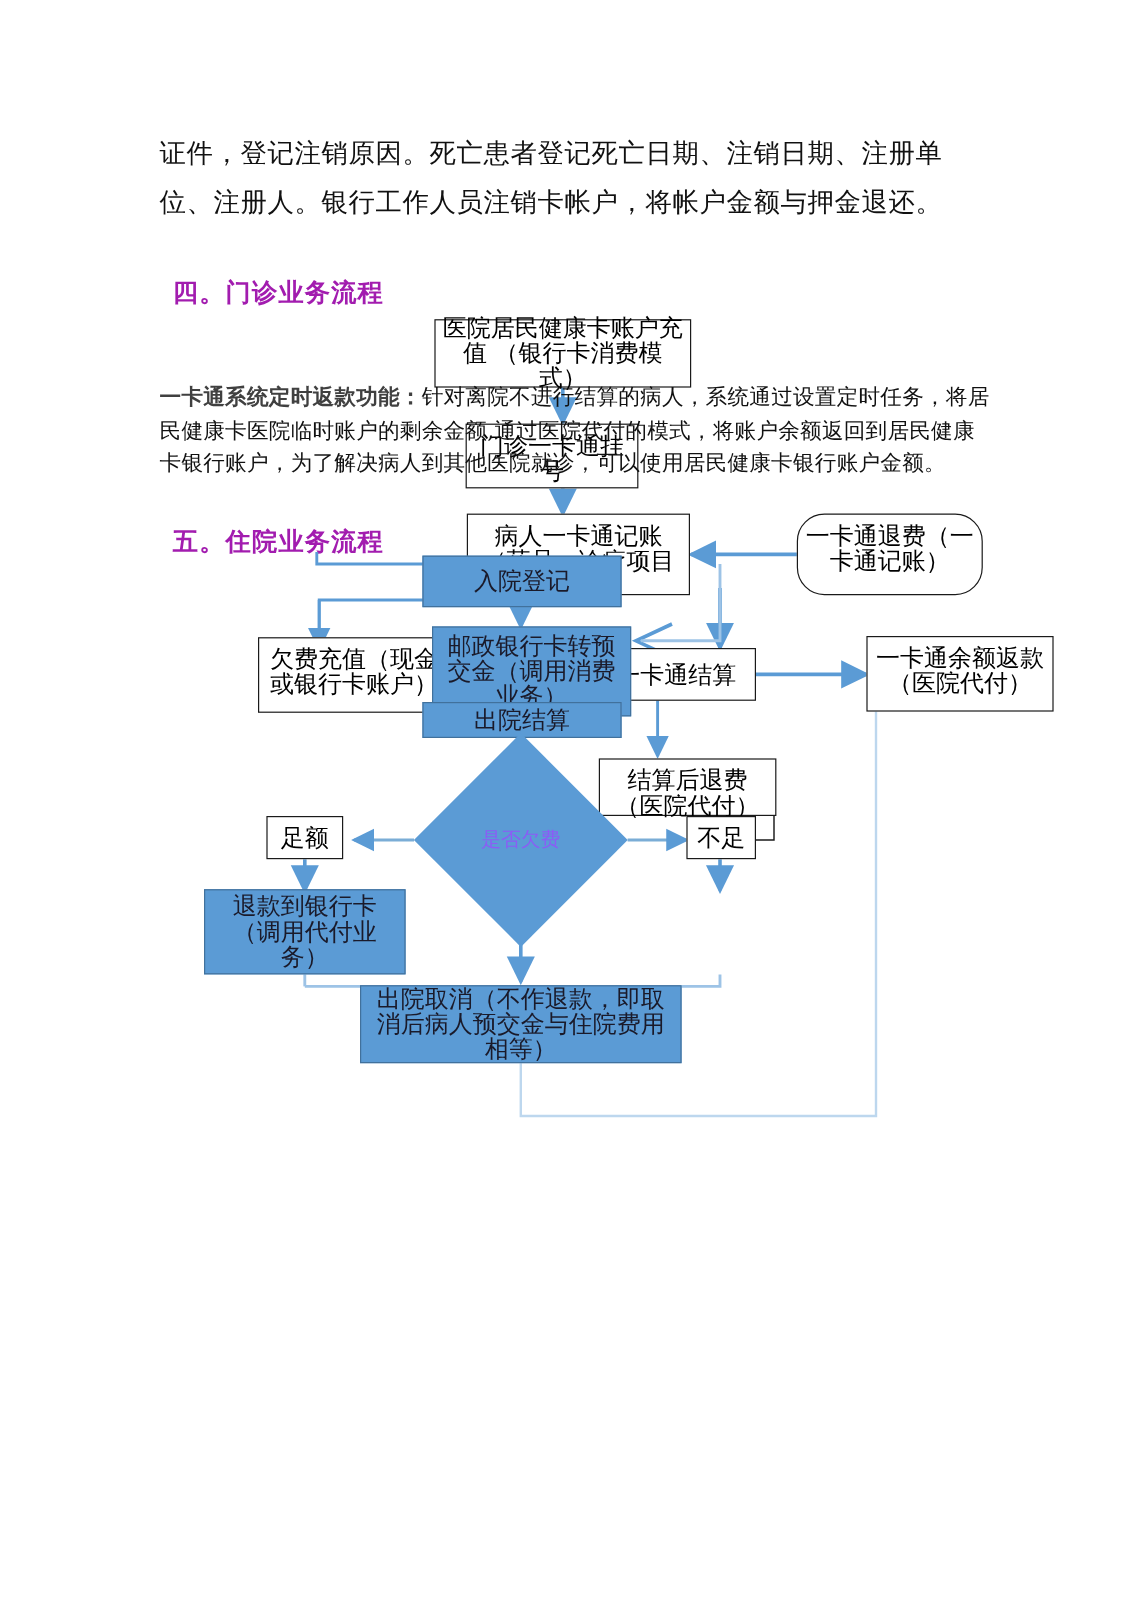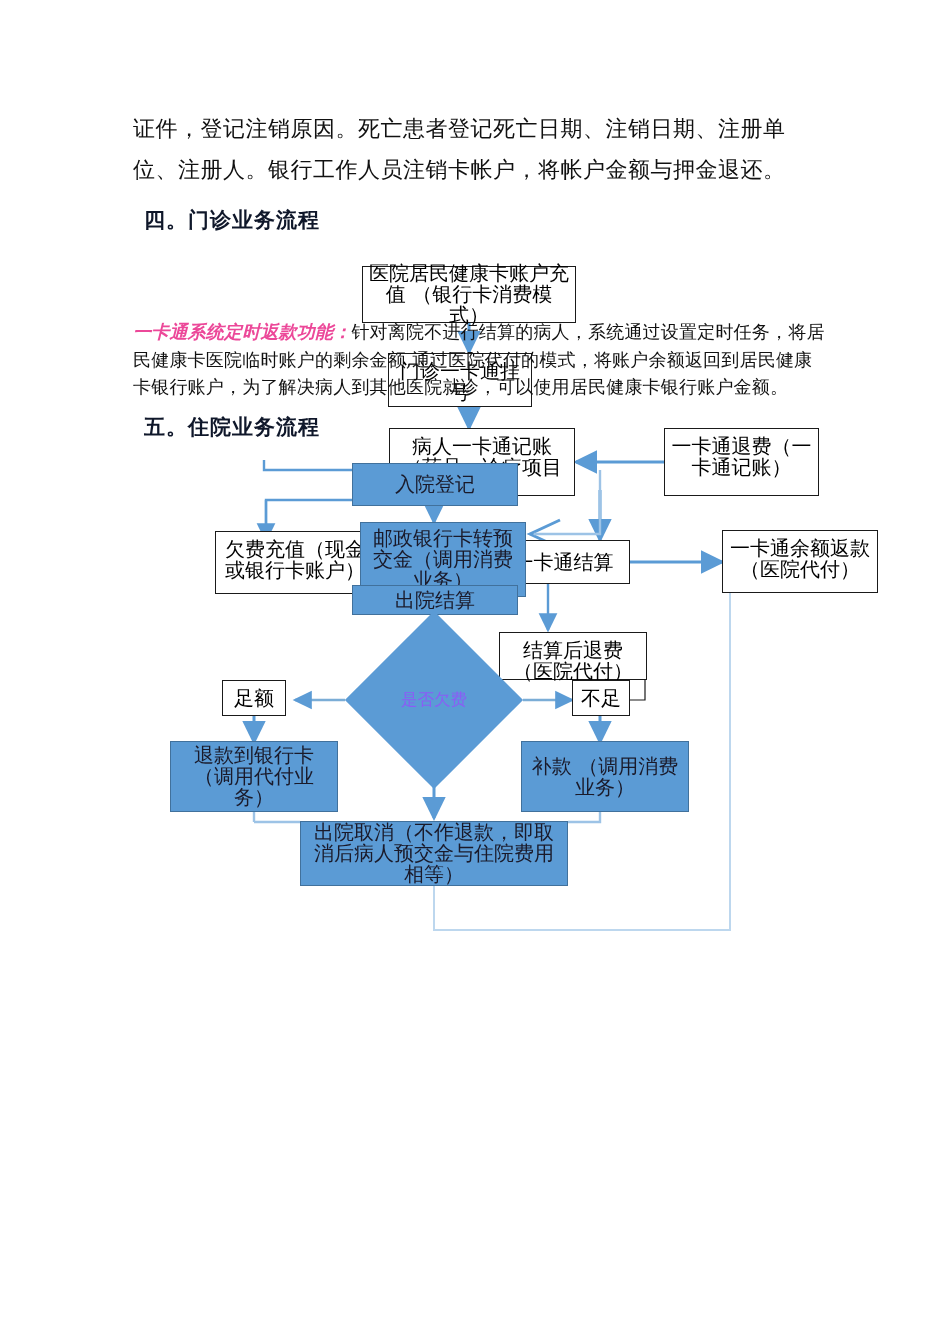--- a/index.html
+++ b/index.html
@@ -28,41 +28,41 @@
     color: #111;
   }
   .para-top { left: 133px; top: 108px; width: 690px; }
 
   .heading {
     position: absolute;
     font-family: "DejaVu Sans", "Liberation Sans", sans-serif;
     font-weight: bold;
     font-size: 21px;
     letter-spacing: 1px;
-    color: #0f172a;
+    color: #a21caf;
+    margin-top: 24px;
   }
   .h-four { left: 144px; top: 206px; }
   .h-five { left: 144px; top: 413px; }
 
   .para-red {
     position: absolute;
     left: 133px;
     top: 318px;
     width: 692px;
     font-size: 18px;
     line-height: 27.5px;
     letter-spacing: 0.2px;
     color: #111;
     z-index: 1;
   }
   .red-lead {
-    color: #ec4899;
+    color: #404040;
     font-family: "DejaVu Sans", "Liberation Sans", sans-serif;
     font-weight: bold;
-    font-style: italic;
   }
 
   
   .fc { position: absolute; left: 0; top: 0; width: 950px; height: 1344px; }
 
   .node {
     position: absolute;
     box-sizing: border-box;
     display: flex;
     align-items: center;
@@ -181,21 +181,21 @@
     </div>
 
     <div class="node node-white align-top" style="left:388px; top:353px; width:144px; height:54px;">
       <span class="txt">门诊一卡通挂号</span>
     </div>
 
     <div class="node node-white align-top" style="left:389px; top:428px; width:186px; height:68px;">
       <span class="txt">病人一卡通记账（药品、诊疗项目等）</span>
     </div>
 
-    <div class="node node-white align-top" style="left:664px; top:428px; width:155px; height:68px;">
+    <div class="node node-white align-top" style="left:664px; top:428px; width:155px; height:68px;border-radius:23px;">
       <span class="txt">一卡通退费（一卡通记账）</span>
     </div>
 
     <div class="node node-white" style="left:457px; top:540px; width:173px; height:44px;">
       <span class="txt">门诊一卡通结算</span>
     </div>
 
     <div class="node node-white align-top" style="left:722px; top:530px; width:156px; height:63px;">
       <span class="txt">一卡通余额返款（医院代付）</span>
     </div>
@@ -228,23 +228,19 @@
     </div>
 
     <div class="node node-white" style="left:572px; top:680px; width:58px; height:36px;">
       <span class="txt">不足</span>
     </div>
 
     <div class="node node-blue" style="left:170px; top:741px; width:168px; height:71px;">
       <span class="txt">退款到银行卡（调用代付业务）</span>
     </div>
 
-    <div class="node node-blue" style="left:521px; top:741px; width:168px; height:71px;">
-      <span class="txt">补款
-（调用消费业务）</span>
-    </div>
 
     <div class="node node-blue align-top" style="left:300px; top:821px; width:268px; height:65px;">
       <span class="txt">出院取消（不作退款，即取消后病人预交金与住院费用相等）</span>
     </div>
 
   </div>
 </div>
 
 </body></html>

